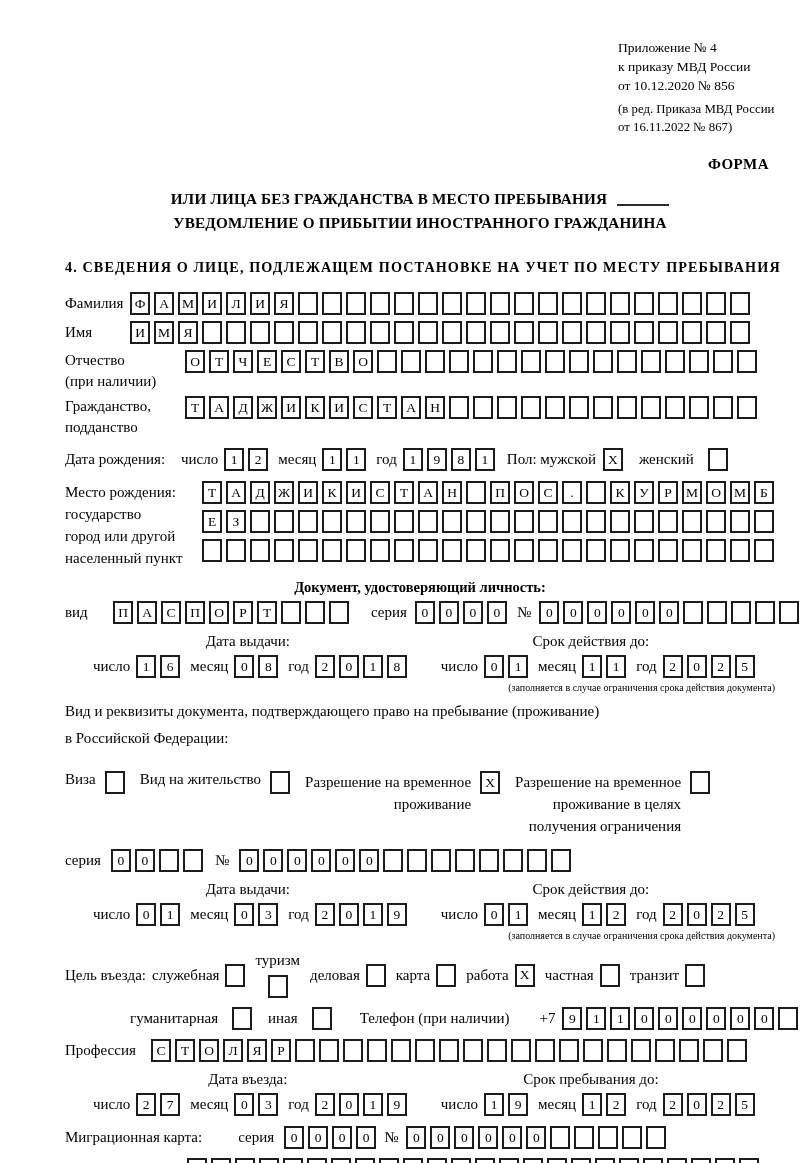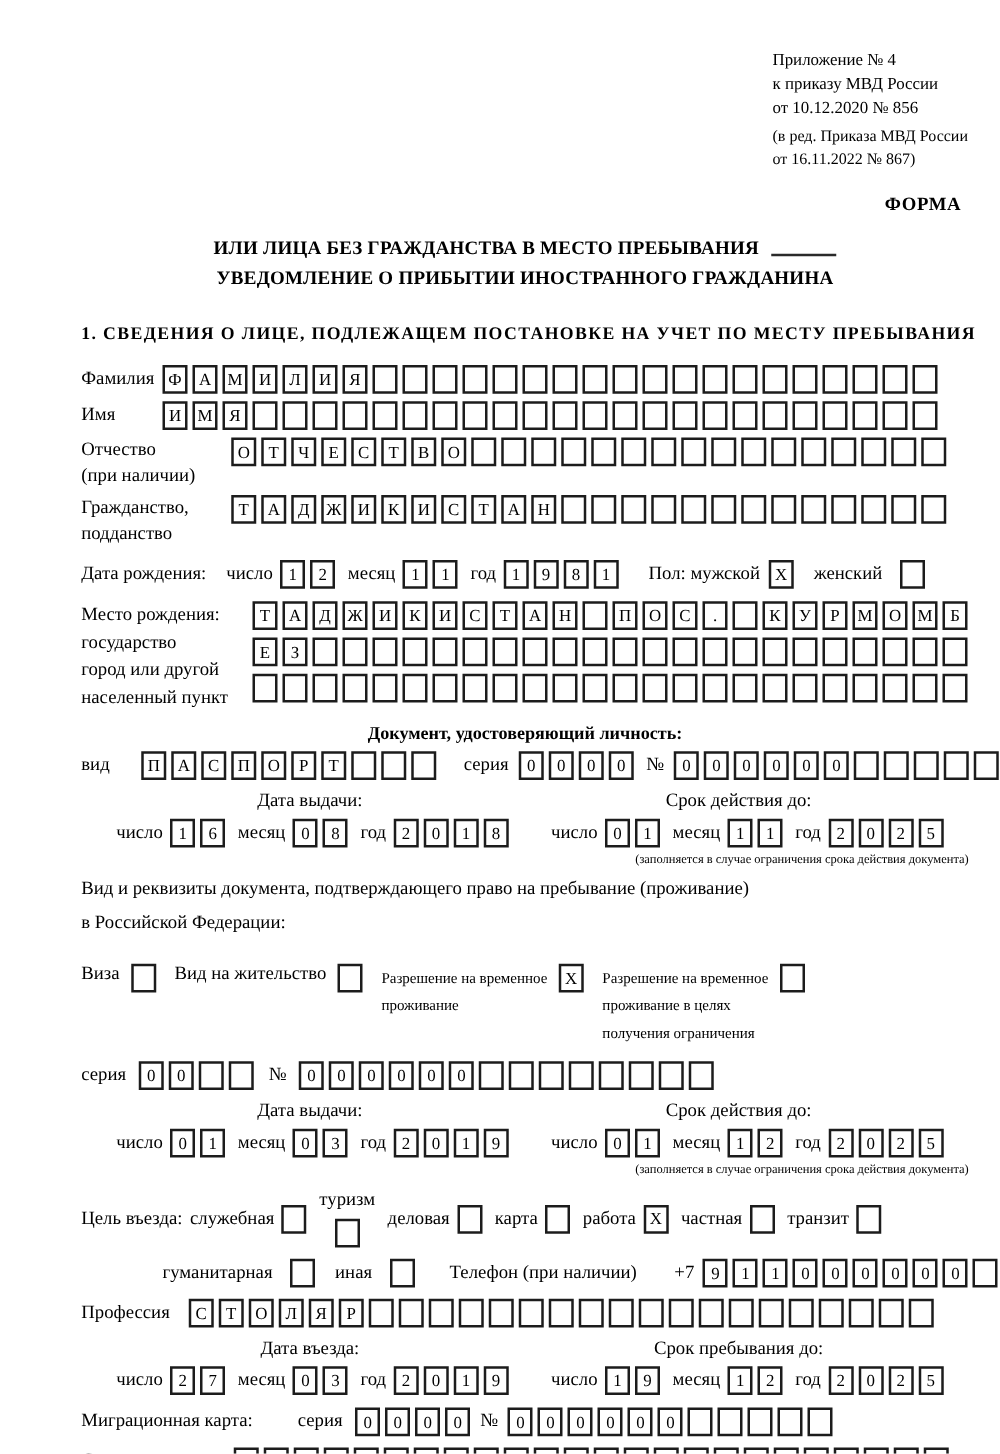--- a/index.html
+++ b/index.html
@@ -29,21 +29,21 @@
   .dg .lbl{margin-left:4px;}
   .subtitle{text-align:center;font-weight:bold;font-size:14.5px;margin-top:10px;}
   .twocol{display:flex;margin-top:9px;}
   .col-l{width:46%;margin-left:24px;}
   .col-r{width:54%;}
   .col-title{text-align:center;font-size:15px;margin-bottom:5px;}
   .note{font-size:10px;text-align:right;margin-top:4px;white-space:nowrap;}
   .intro{font-size:15px;margin-top:10px;}
   .stayopts{display:flex;align-items:flex-start;margin-top:24px;gap:15px;}
   .opt{display:flex;align-items:flex-start;gap:9px;}
-  .opt-lines{text-align:left;font-size:12px;line-height:22px;}
+  .opt-lines{text-align:right;font-size:15px;line-height:22px;}
   .inlineopt{display:flex;align-items:center;gap:6px;flex:none;}
 </style>
 </head>
 <body>
 
 <div class="page">
 
   <div class="annex">
     <div>Приложение № 4</div>
     <div>к приказу МВД России</div>
@@ -53,21 +53,21 @@
     <div>(в ред. Приказа МВД России</div>
     <div>от 16.11.2022 № 867)</div>
   </div>
   <div class="forma">ФОРМА</div>
 
   <div class="title">
     <div><span>ИЛИ ЛИЦА БЕЗ ГРАЖДАНСТВА В МЕСТО ПРЕБЫВАНИЯ</span><span class="title-underline"></span></div>
     <div>УВЕДОМЛЕНИЕ О ПРИБЫТИИ ИНОСТРАННОГО ГРАЖДАНИНА</div>
   </div>
 
-  <div class="section">1. СВЕДЕНИЯ О ЛИЦЕ, ПОДЛЕЖАЩЕМ ПОСТАНОВКЕ НА УЧЕТ ПО МЕСТУ ПРЕБЫВАНИЯ</div>
+  <div class="section">4. СВЕДЕНИЯ О ЛИЦЕ, ПОДЛЕЖАЩЕМ ПОСТАНОВКЕ НА УЧЕТ ПО МЕСТУ ПРЕБЫВАНИЯ</div>
 
   <div class="row" style="margin-top:16px;">
     <span class="lbl" style="width:65px;">Фамилия</span>
     <div class="cells">
         <span class="cell">Ф</span>
         <span class="cell">А</span>
         <span class="cell">М</span>
         <span class="cell">И</span>
         <span class="cell">Л</span>
         <span class="cell">И</span>
@@ -206,21 +206,21 @@
           <span class="cell">1</span>
         </div>
       <span class="lbl">год</span>
       <div class="cells">
           <span class="cell">1</span>
           <span class="cell">9</span>
           <span class="cell">8</span>
           <span class="cell">1</span>
         </div>
     </div>
-    <span class="lbl" style="margin-left:24px;">Пол: мужской</span>
+    <span class="lbl" style="margin-left:12px;">Пол: мужской</span>
     <span class="cell" style="margin-left:7px;">X</span>
     <span class="lbl" style="margin-left:16px;">женский</span>
     <span class="cell" style="margin-left:14px;"></span>
   </div>
 
   <div class="row top" style="margin-top:10px;">
     <div class="lblcol" style="width:137px;line-height:22px;">
       <div>Место рождения:</div>
       <div>государство</div>
       <div>город или другой</div>

